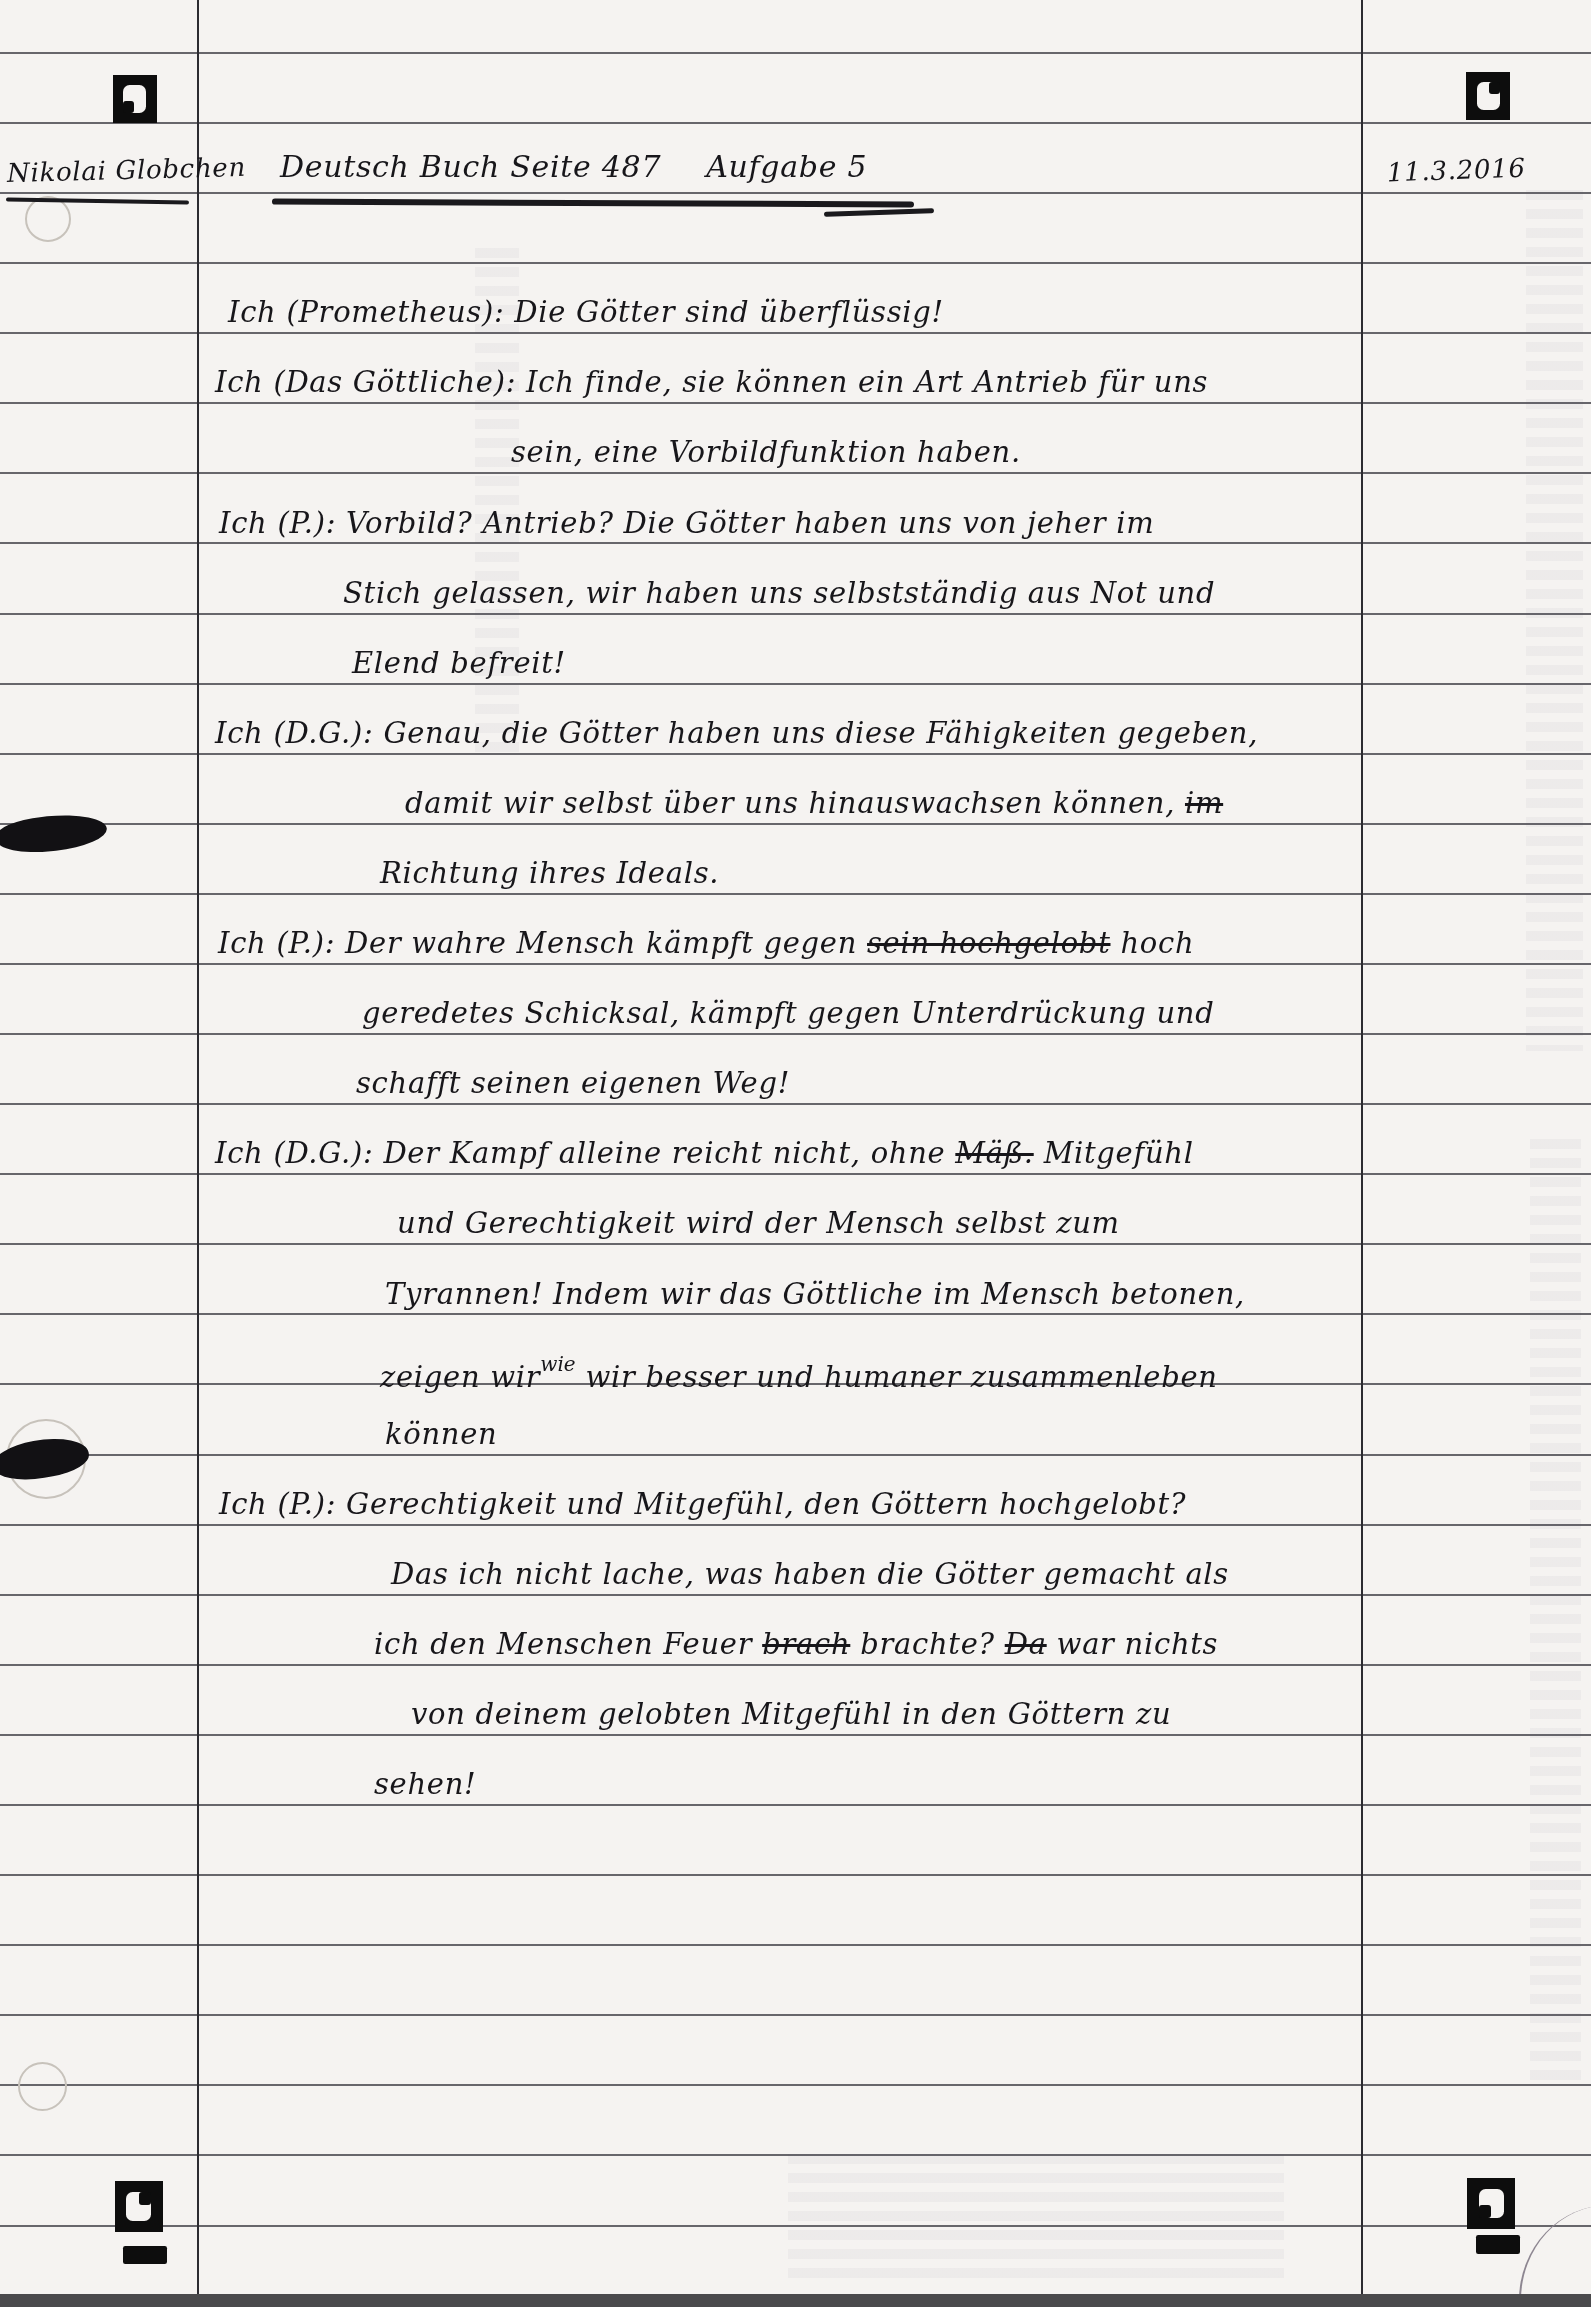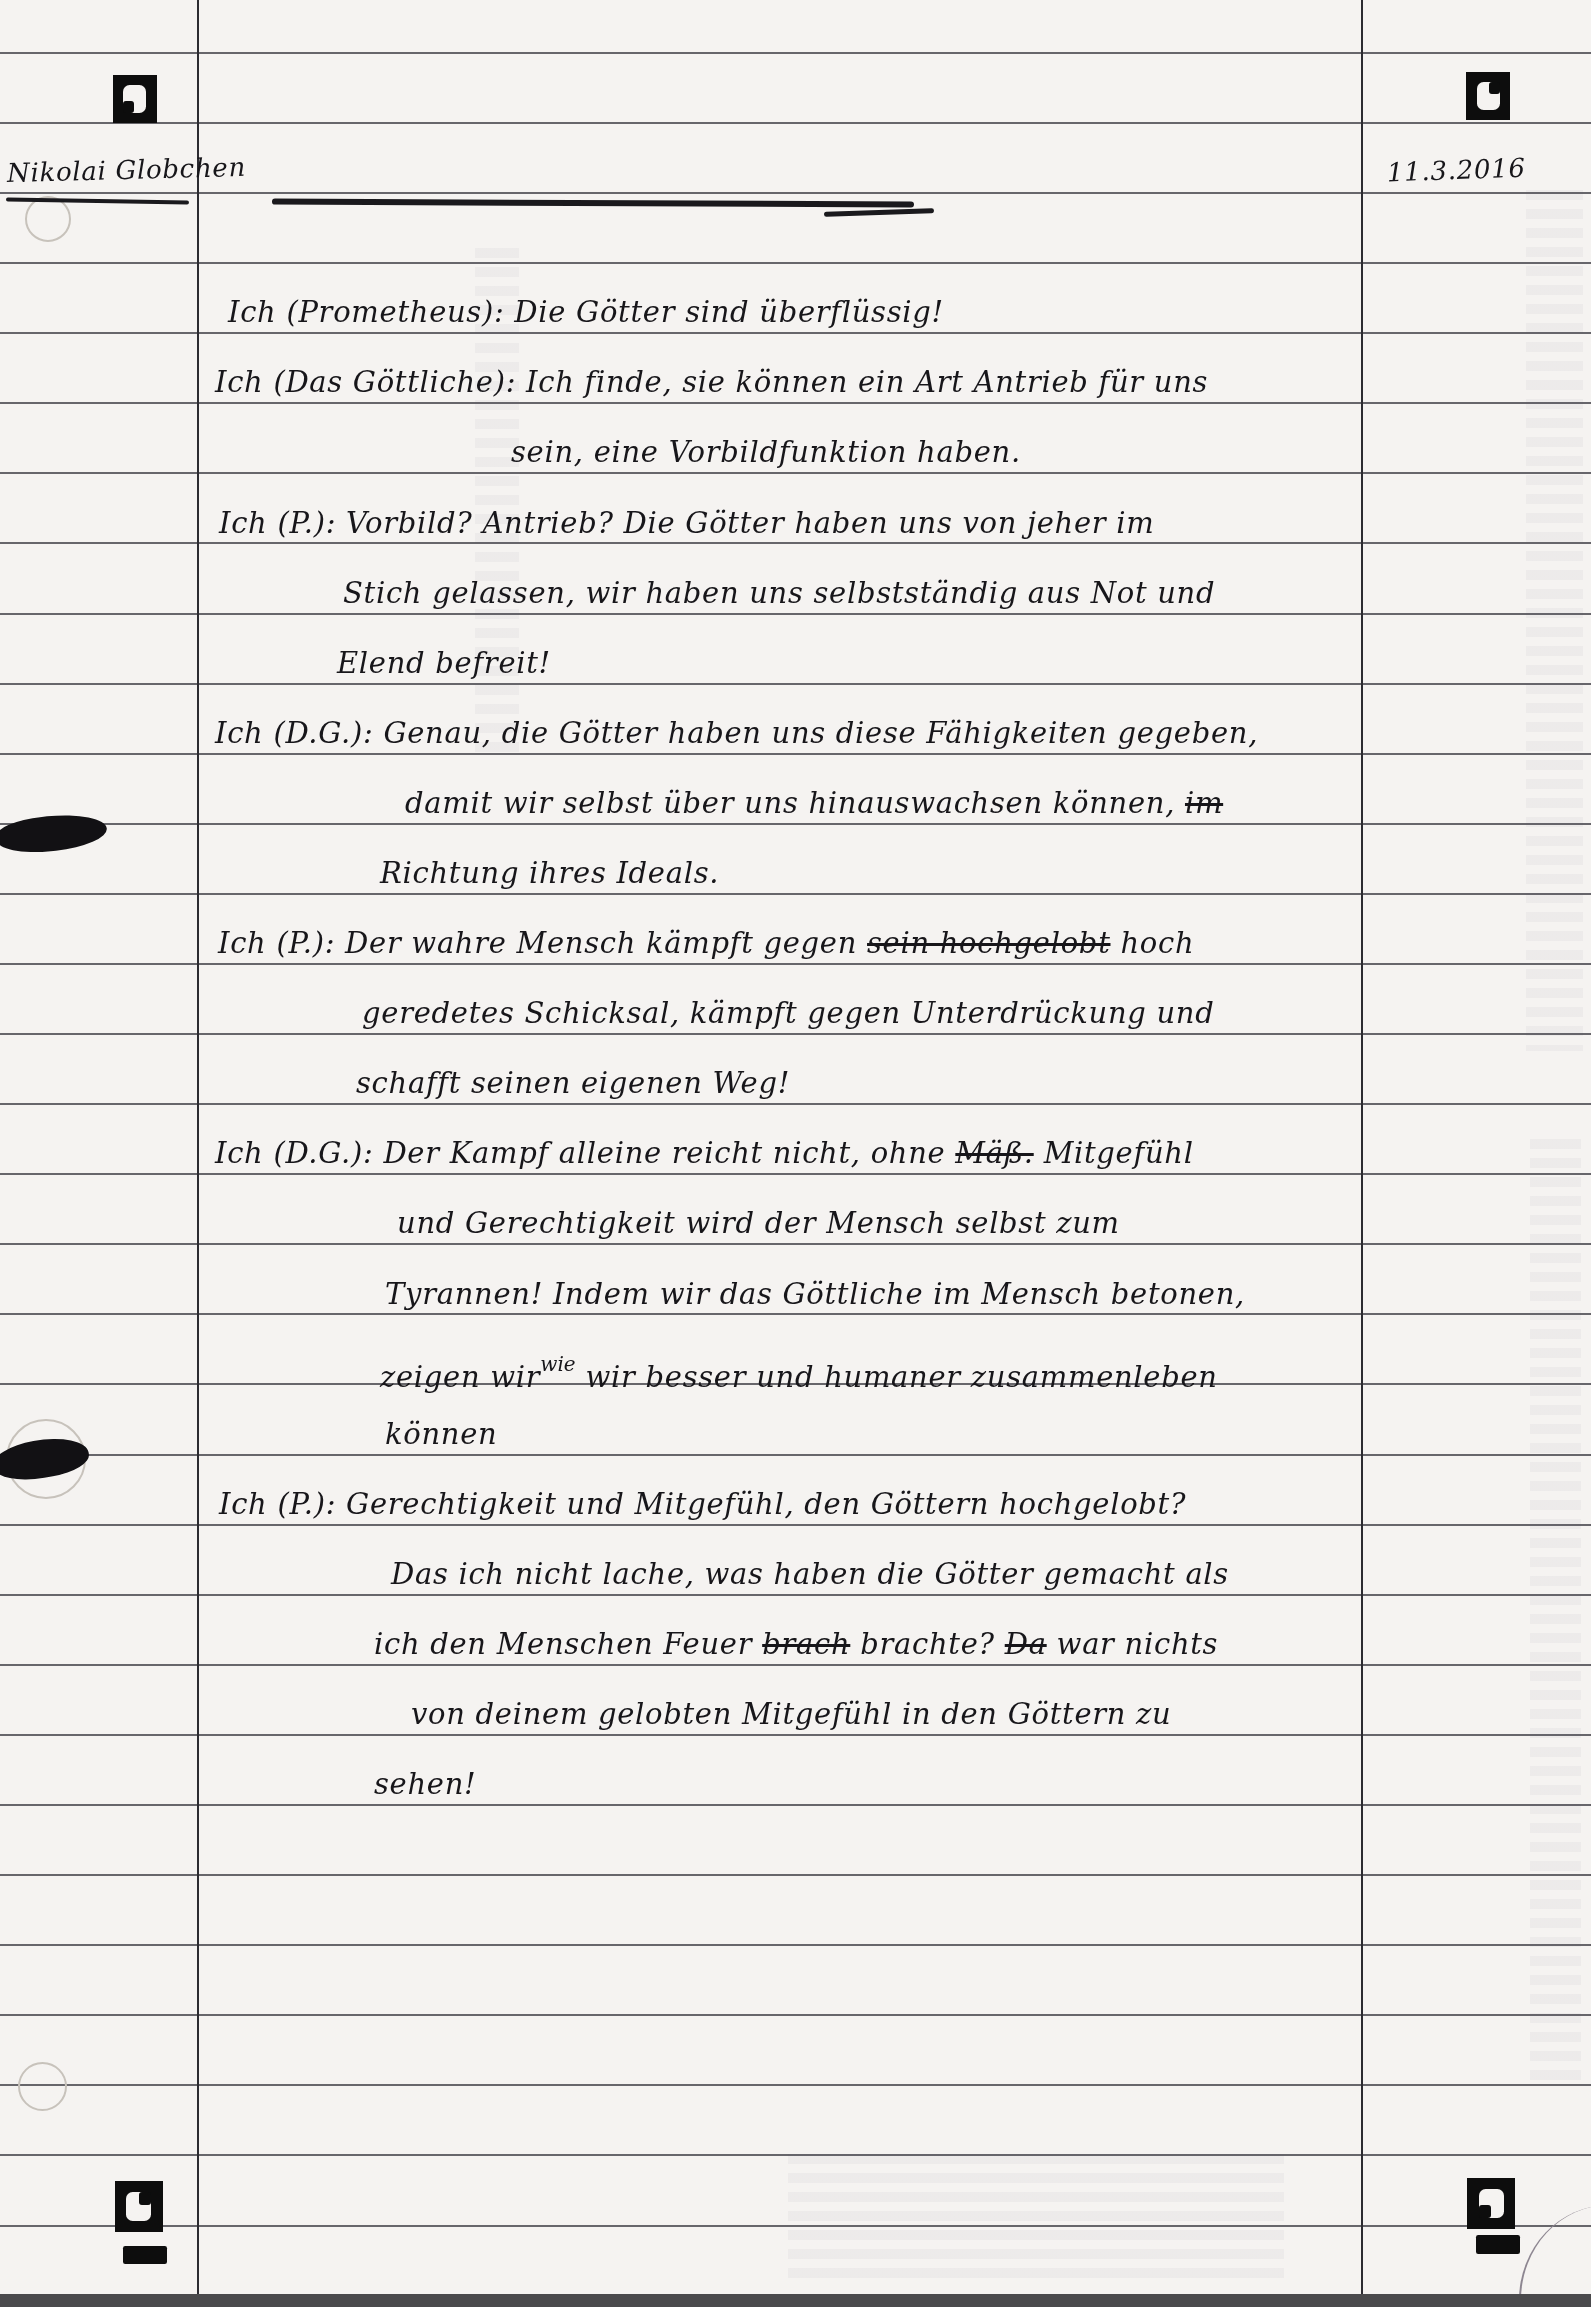--- a/index.html
+++ b/index.html
@@ -115,32 +115,35 @@
 
   <div class="hole-ring" style="left:25px; top:196px;  width:42px; height:42px;"></div>
   <div class="hole-blob" style="left:-4.4px; top:816px; width:111px; height:35px; transform:rotate(-6deg);"></div>
   <div class="hole-ring" style="left:5.8px;  top:1419px; width:76px; height:76px;"></div>
   <div class="hole-blob" style="left:-7.3px; top:1440px; width:96px; height:38px; transform:rotate(-10deg); border-radius:50% 60% 45% 55%;"></div>
   <div class="hole-ring" style="left:17.5px; top:2062px; width:45px; height:45px;"></div>
 
   <div class="margin-name hw">Nikolai Globchen</div>
   <div class="ink-underline" style="left:5.8px; top:199px; width:183px; height:3.7px; transform:rotate(1deg);"></div>
 
+  <div class="page-title hw">
+    <span>Deutsch Buch Seite 487</span><span class="t-gap"></span><span>Aufgabe 5</span>
+  </div>
   <div class="ink-underline" style="left:272px;  top:200px; width:642px; height:5.8px; border-radius:4.4px; transform:rotate(0.25deg);"></div>
   <div class="ink-underline" style="left:824px; top:210px; width:110px; height:5.1px; transform:rotate(-2deg);"></div>
 
   <div class="page-date hw">11.3.2016</div>
 
   <div id="handwriting">
       <div class="hw-line" style="left: 228px; top: 291px;"><span class="seg">Ich (Prometheus): Die Götter sind überflüssig!</span></div>
       <div class="hw-line" style="left: 215px; top: 361px;"><span class="seg">Ich (Das Göttliche): Ich finde, sie können ein Art Antrieb für uns</span></div>
       <div class="hw-line" style="left: 511px; top: 431px;"><span class="seg">sein, eine Vorbildfunktion haben.</span></div>
       <div class="hw-line" style="left: 219px; top: 502px;"><span class="seg">Ich (P.): Vorbild? Antrieb? Die Götter haben uns von jeher im</span></div>
       <div class="hw-line" style="left: 343px; top: 572px;"><span class="seg">Stich gelassen, wir haben uns selbstständig aus Not und</span></div>
-      <div class="hw-line" style="left: 337px; top: 642px; font-style: italic;"><span class="seg">Elend befreit!</span></div>
+      <div class="hw-line" style="left: 352px; top: 642px; font-style: italic;"><span class="seg">Elend befreit!</span></div>
       <div class="hw-line" style="left: 215px; top: 712px;"><span class="seg">Ich (D.G.): Genau, die Götter haben uns diese Fähigkeiten gegeben,</span></div>
       <div class="hw-line" style="left: 405px; top: 782px;"><span class="seg">damit wir selbst über uns hinauswachsen können, </span><span class="seg strike">im</span></div>
       <div class="hw-line" style="left: 380px; top: 852px;"><span class="seg">Richtung ihres Ideals.</span></div>
       <div class="hw-line" style="left: 218px; top: 922px;"><span class="seg">Ich (P.): Der wahre Mensch kämpft gegen </span><span class="seg strike">sein hochgelobt</span><span class="seg"> hoch</span></div>
       <div class="hw-line" style="left: 362px; top: 992px;"><span class="seg">geredetes Schicksal, kämpft gegen Unterdrückung und</span></div>
       <div class="hw-line" style="left: 356px; top: 1062px;"><span class="seg">schafft seinen eigenen Weg!</span></div>
       <div class="hw-line" style="left: 215px; top: 1132px;"><span class="seg">Ich (D.G.): Der Kampf alleine reicht nicht, ohne </span><span class="seg strike">Mäß.</span><span class="seg"> Mitgefühl</span></div>
       <div class="hw-line" style="left: 397px; top: 1202px;"><span class="seg">und Gerechtigkeit wird der Mensch selbst zum</span></div>
       <div class="hw-line" style="left: 385px; top: 1273px;"><span class="seg">Tyrannen! Indem wir das Göttliche im Mensch betonen,</span></div>
       <div class="hw-line" style="left: 380px; top: 1343px;"><span class="seg">zeigen wir</span><span class="seg sup">wie</span><span class="seg"> wir besser und humaner zusammenleben</span></div>

